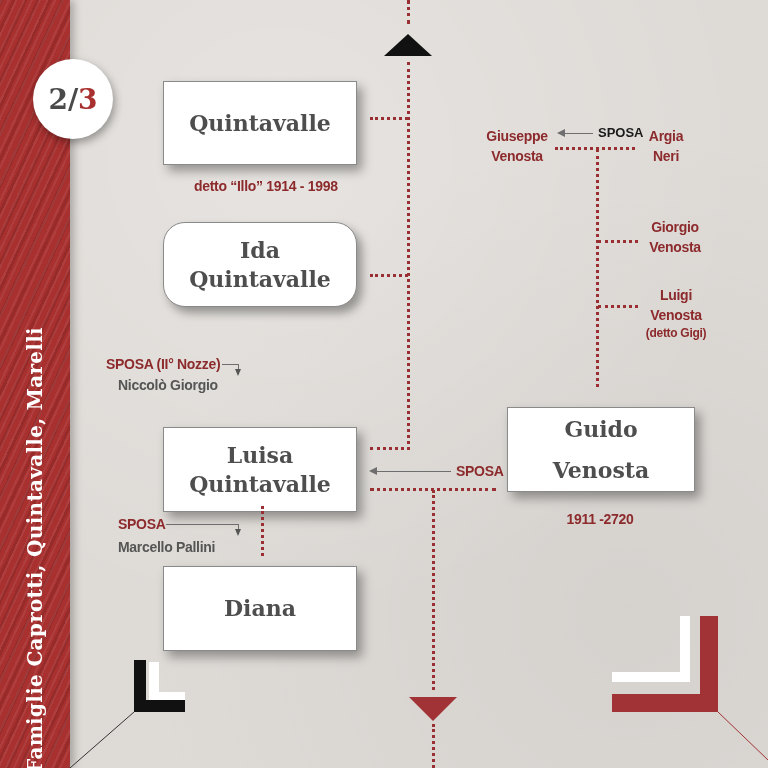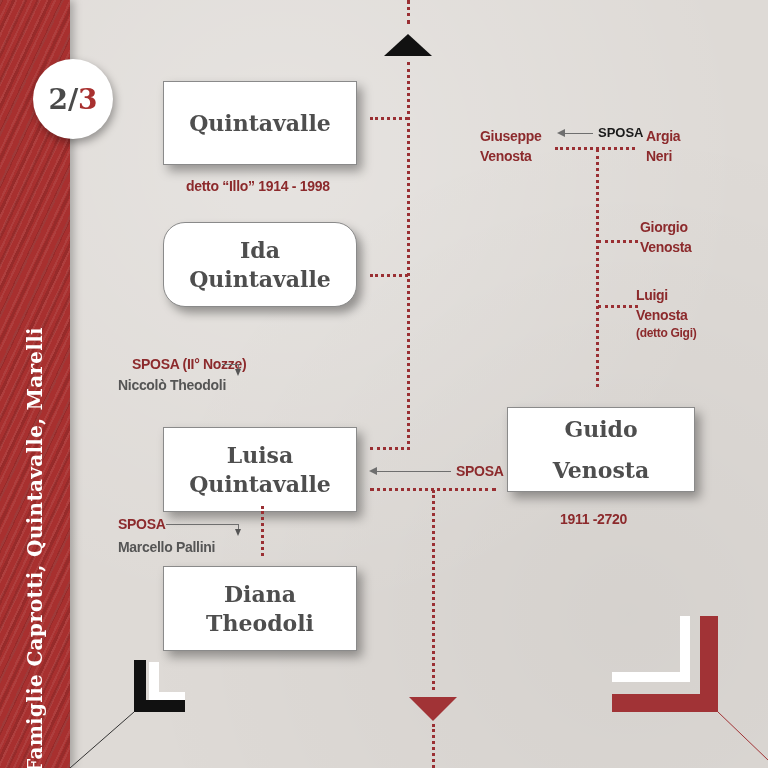--- a/index.html
+++ b/index.html
@@ -45,21 +45,21 @@
     position:absolute; background:#ffffff;
     border:1px solid #8a8a8a;
     box-shadow: 5px 6px 10px rgba(0,0,0,0.35);
     display:flex; flex-direction:column; align-items:center; justify-content:center;
     font-family:"DejaVu Serif", serif; font-weight:bold; color:#4e4e4e;
     font-size:22px; line-height:29px; text-align:center;
   }
   .label-red { position:absolute; color:#8c2a2c; font-family:"Liberation Sans", sans-serif; font-weight:bold; font-size:14px; line-height:20px; letter-spacing:-0.3px; }
   .label-grey { position:absolute; color:#555555; font-family:"Liberation Sans", sans-serif; font-weight:bold; font-size:14px; line-height:20px; letter-spacing:-0.3px; }
   .label-black { position:absolute; color:#1a1a1a; font-family:"Liberation Sans", sans-serif; font-weight:bold; font-size:13px; }
-  .center { text-align:left; }
+  .center { text-align:center; }
 
   .vdot { position:absolute; width:0; border-left:3px dotted #9a2f33; }
   .hdot { position:absolute; height:0; border-top:3px dotted #9a2f33; }
   .thin { position:absolute; height:0; border-top:1px solid #6e6e6e; }
   .thinv { position:absolute; width:0; border-left:1px solid #6e6e6e; }
   .arrowhead-left { position:absolute; width:0; height:0; border-top:4px solid transparent; border-bottom:4px solid transparent; border-right:8px solid #6e6e6e; }
   .arrowhead-down { position:absolute; width:0; height:0; border-left:3px solid transparent; border-right:3px solid transparent; border-top:7px solid #555; }
 
   .tri-up { position:absolute; width:0; height:0; border-left:24px solid transparent; border-right:24px solid transparent; border-bottom:22px solid #111111; }
   .tri-down { position:absolute; width:0; height:0; border-left:24px solid transparent; border-right:24px solid transparent; border-top:24px solid #a13336; }
@@ -85,32 +85,32 @@
 <div class="tri-up" style="left:384px; top:34px;"></div>
 <div class="vdot" style="left:407px; top:62px; height:388px;"></div>
 
 <div class="hdot" style="left:370px; top:117px; width:38px;"></div>
 <div class="hdot" style="left:370px; top:274px; width:38px;"></div>
 <div class="hdot" style="left:370px; top:447px; width:40px;"></div>
 
 <div class="card" style="left:163px; top:81px; width:192px; height:82px;">
   <span>Quintavalle</span>
 </div>
-<div class="label-red" style="left:186px; top:176px;">detto “Illo”  1914 - 1998</div>
+<div class="label-red" style="left:194px; top:176px;">detto “Illo”  1914 - 1998</div>
 
 <div class="card" style="left:163px; top:222px; width:192px; height:83px;border-radius:22px;">
   <span>Ida</span>
   <span>Quintavalle</span>
 </div>
 
-<div class="label-red" style="left:132px; top:354px;">SPOSA (II° Nozze)</div>
+<div class="label-red" style="left:106px; top:354px;">SPOSA (II° Nozze)</div>
 <div class="thin" style="left:222px; top:364px; width:16px;"></div>
 <div class="thinv" style="left:238px; top:364px; height:6px;"></div>
 <div class="arrowhead-down" style="left:235px; top:369px;"></div>
-<div class="label-grey" style="left:118px; top:375px;">Niccolò Theodoli</div>
+<div class="label-grey" style="left:118px; top:375px;">Niccolò Giorgio</div>
 
 <div class="card" style="left:163px; top:407px; width:192px; height:83px;margin-top:20px;">
   <span>Luisa</span>
   <span>Quintavalle</span>
 </div>
 
 <div class="arrowhead-left" style="left:369px; top:467px;"></div>
 <div class="thin" style="left:375px; top:471px; width:76px;"></div>
 <div class="label-red" style="left:456px; top:461px;">SPOSA</div>
 <div class="hdot" style="left:370px; top:488px; width:126px;"></div>
@@ -124,21 +124,20 @@
 
 <div class="label-red" style="left:118px; top:514px;">SPOSA</div>
 <div class="thin" style="left:166px; top:524px; width:72px;"></div>
 <div class="thinv" style="left:238px; top:524px; height:6px;"></div>
 <div class="arrowhead-down" style="left:235px; top:529px;"></div>
 <div class="label-grey" style="left:118px; top:537px;">Marcello Pallini</div>
 <div class="vdot" style="left:261px; top:506px; height:50px;"></div>
 
 <div class="card" style="left:163px; top:566px; width:192px; height:83px;">
   <span>Diana</span>
-  <span>Theodoli</span>
 </div>
 
 <div class="label-red center" style="left:480px; top:126px; width:74px;">
   <div>Giuseppe</div>
   <div>Venosta</div>
 </div>
 <div class="arrowhead-left" style="left:557px; top:129px;"></div>
 <div class="thin" style="left:563px; top:133px; width:30px;"></div>
 <div class="label-black" style="left:598px; top:125px;">SPOSA</div>
 <div class="label-red center" style="left:646px; top:126px; width:40px;">

